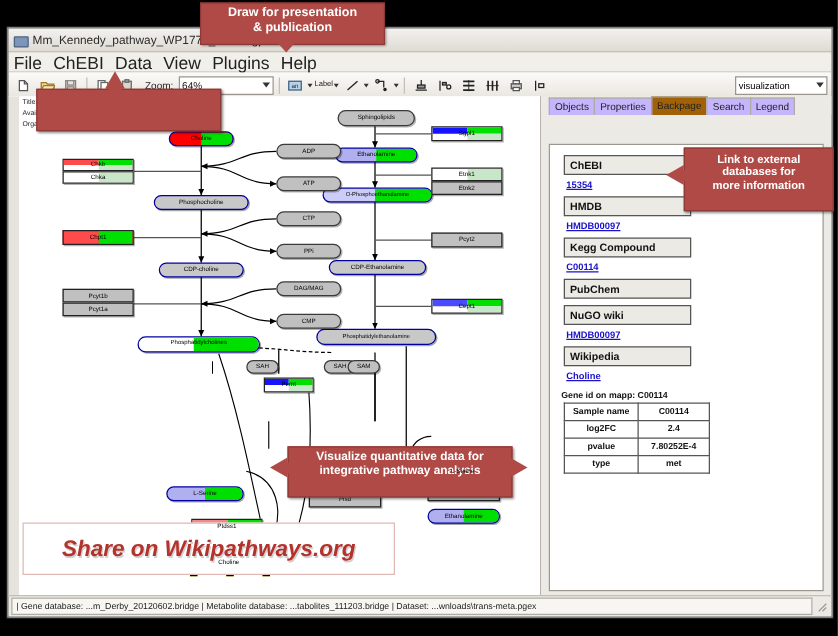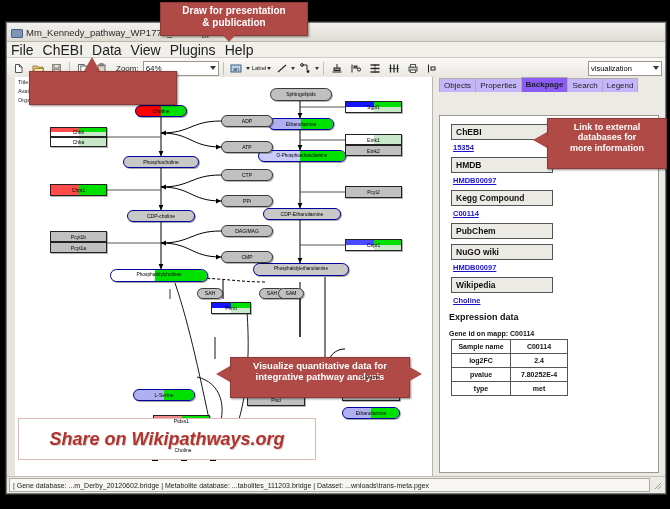--- a/index.html
+++ b/index.html
@@ -39,21 +39,21 @@
   .body{position:absolute;left:0;top:54px;right:0;bottom:16px;display:flex;}
   .canvaswrap{position:relative;width:425px;border-right:1px solid #b9b5ac;background:#fff;overflow:hidden;}
   .canvas{position:absolute;left:8px;top:0;right:0;bottom:0;background:#fff;}
   .gutter{position:absolute;left:0;top:0;width:8px;bottom:0;background:#e6e3dc;border-right:1px solid #c8c4bb;}
 
   .metaline{position:absolute;left:3px;font-size:5.5px;color:#222;font-family:"Liberation Sans",sans-serif;}
 
   .rightpanel{flex:1;background:#eceae4;position:relative;}
   .tabs{display:flex;align-items:flex-end;height:15px;padding-left:6px;gap:0px;background:#eceae4;}
   .tab{font-size:8px;padding:2px 4px 2px 4px;border:1px solid #b0aca3;border-bottom:none;background:#c4b5fd;color:#222;margin-right:-1px;}
-  .tab.active{background:#8b5cf6;padding-bottom:3px;font-weight:bold;}
+  .tab.active{background:#a16207;padding-bottom:3px;font-weight:normal;}
   .panelbody{position:absolute;left:6px;top:15px;right:6px;bottom:4px;background:#fff;border:1px solid #9c988f;overflow:hidden;margin-top:23px;}
   .panelinner{position:absolute;left:3px;top:3px;right:3px;bottom:3px;background:#fff;overflow:hidden;}
 
   .dbhdr{margin:5px 0 0 8px;width:92px;border:1.5px solid #555;background:#eceae4;font-size:8.5px;
          font-weight:bold;color:#111;padding:2px 4px;}
   .dblink{margin:3px 0 0 10px;font-size:7.5px;color:#1a11c9;text-decoration:underline;font-weight:bold;}
   .dbtext{margin:3px 0 0 10px;font-size:7.5px;color:#111;font-weight:bold;}
   .exphdr{margin:7px 0 0 6px;font-size:9px;font-weight:bold;color:#111;}
   .geneid{margin:8px 0 2px 6px;font-size:7px;font-weight:bold;color:#111;}
   table.expr{margin-left:8px;border-collapse:collapse;}
@@ -505,21 +505,20 @@
             <div class="dblink">C00114</div>
 
             <div class="dbhdr">PubChem</div>
 
             <div class="dbhdr">NuGO wiki</div>
             <div class="dblink">HMDB00097</div>
 
             <div class="dbhdr">Wikipedia</div>
             <div class="dblink">Choline</div>
 
-            <div class="exphdr">Expression data</div>
             <div class="geneid">Gene id on mapp: C00114</div>
 
             <table class="expr">
               <tbody>
                   <tr>
                 <td class="k">Sample name</td>
                 <td class="v">C00114</td>
               </tr>
               <tr>
                 <td class="k">log2FC</td>

